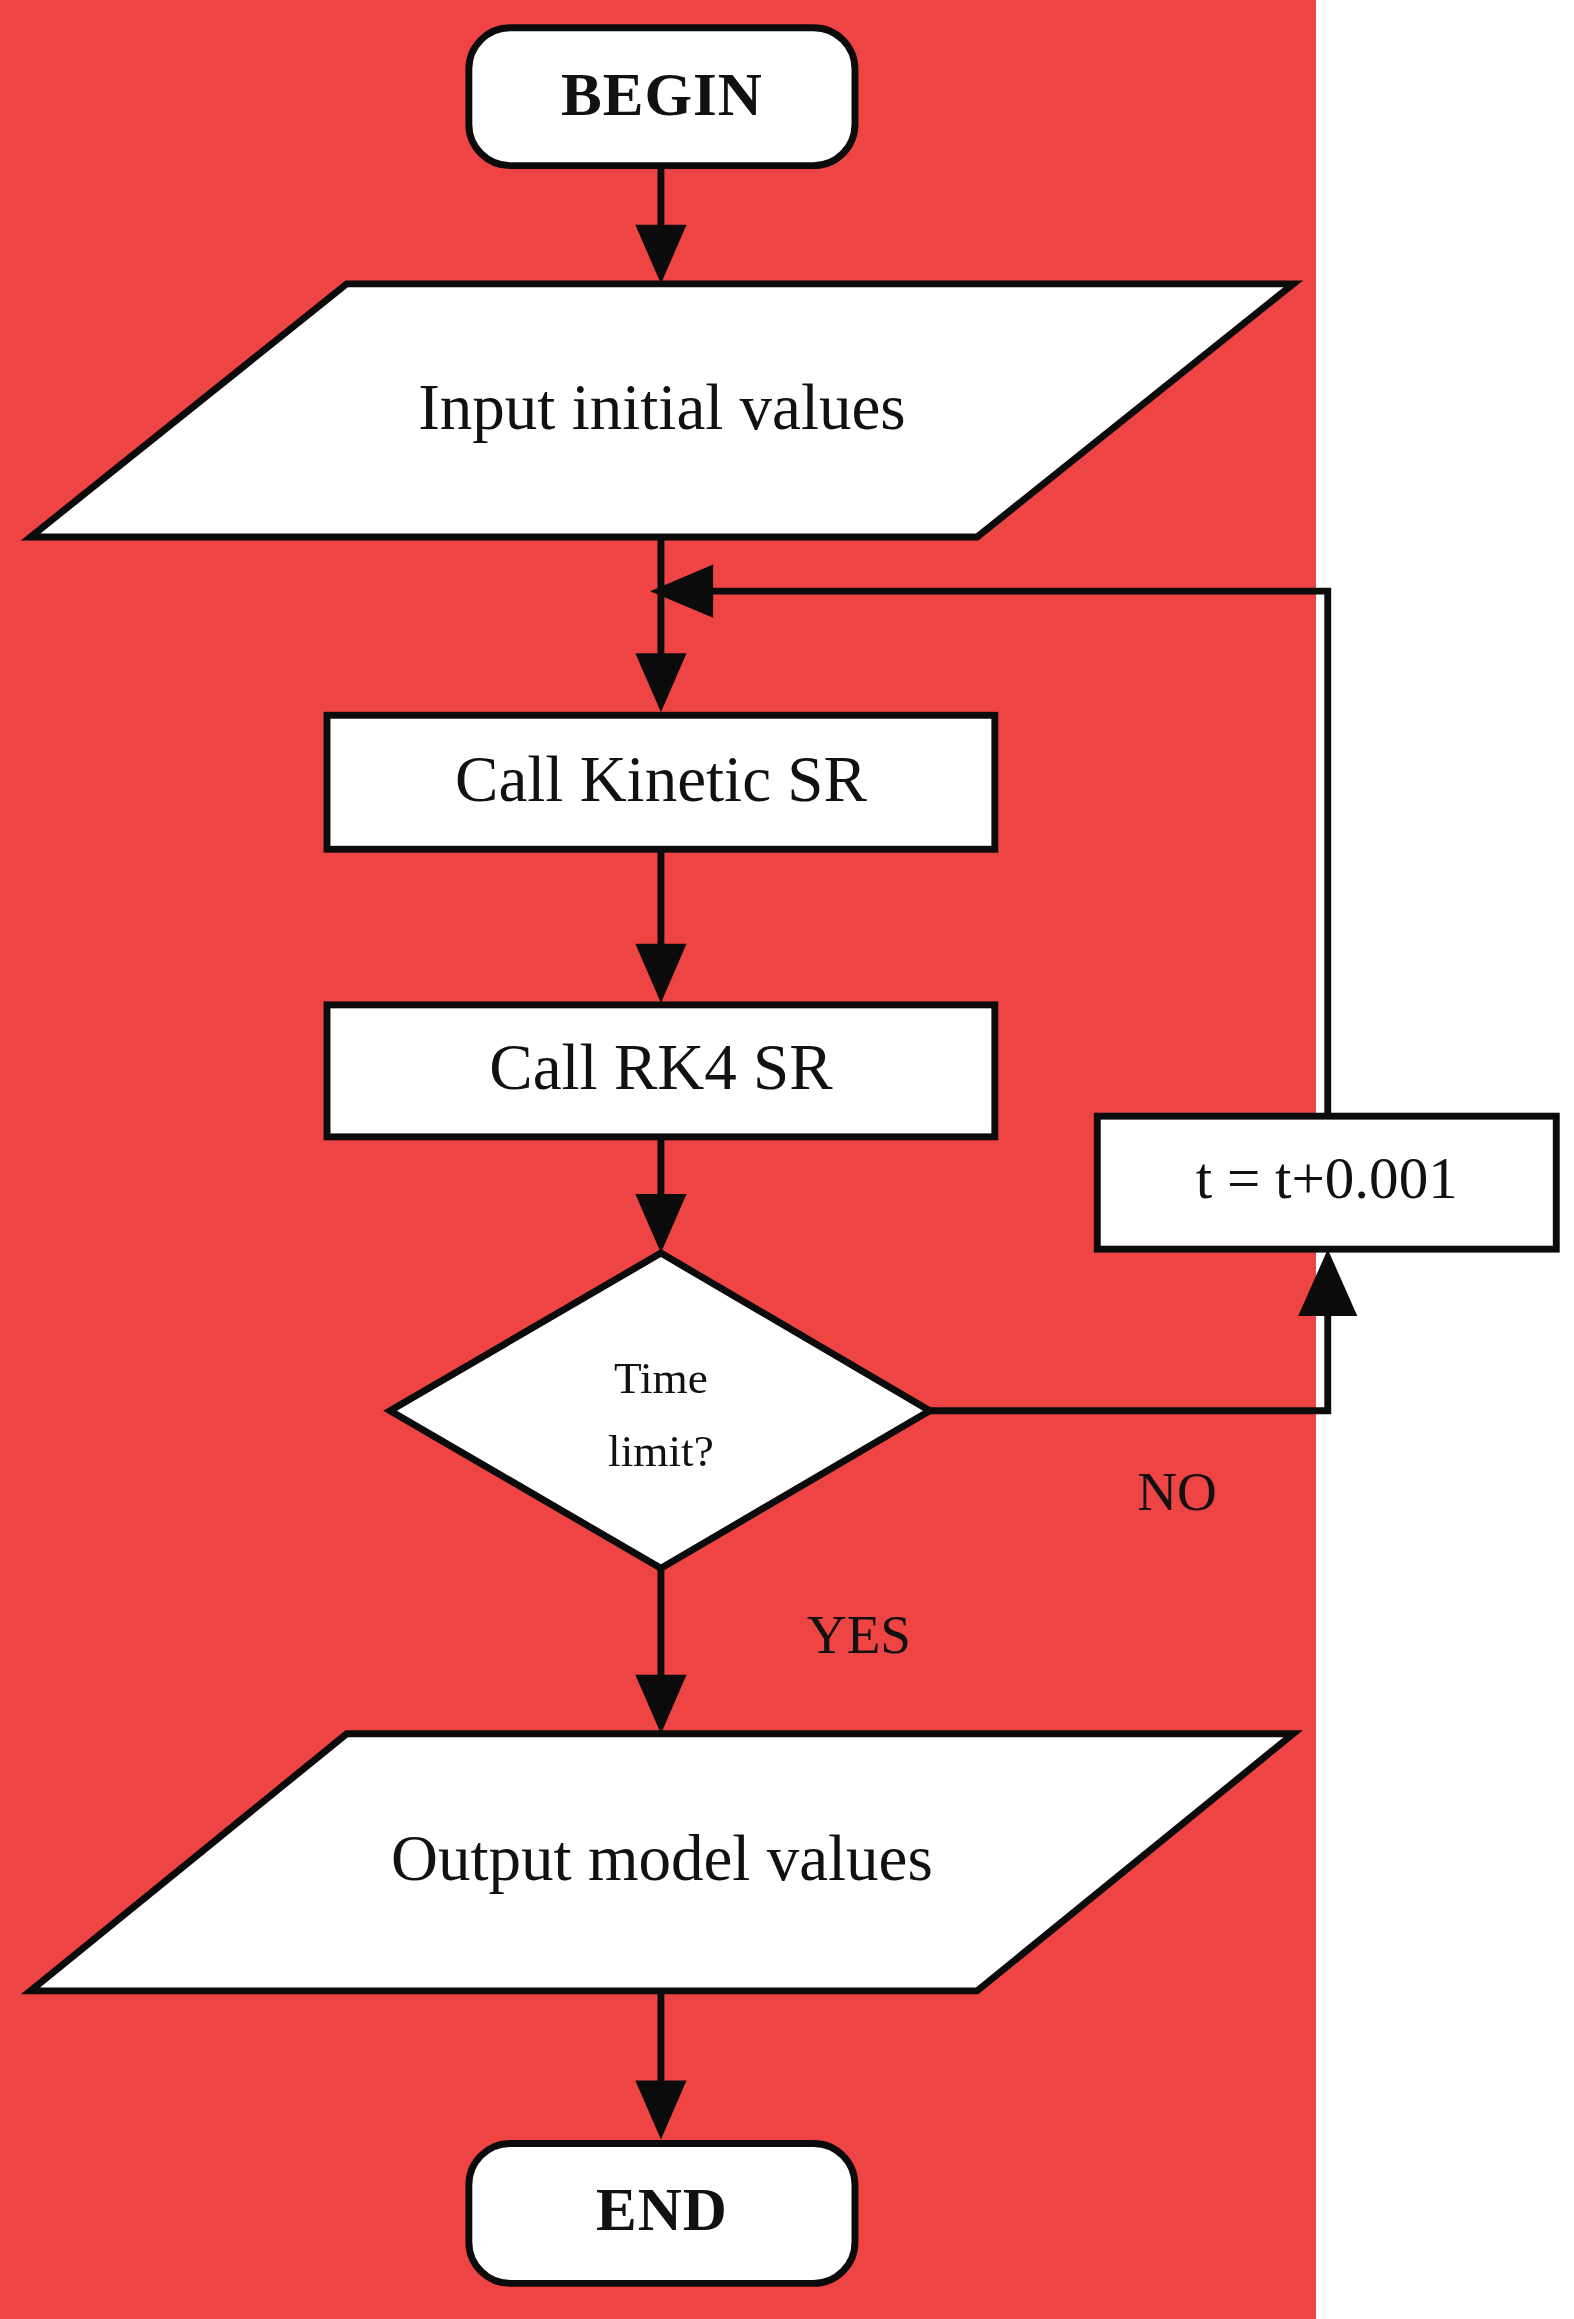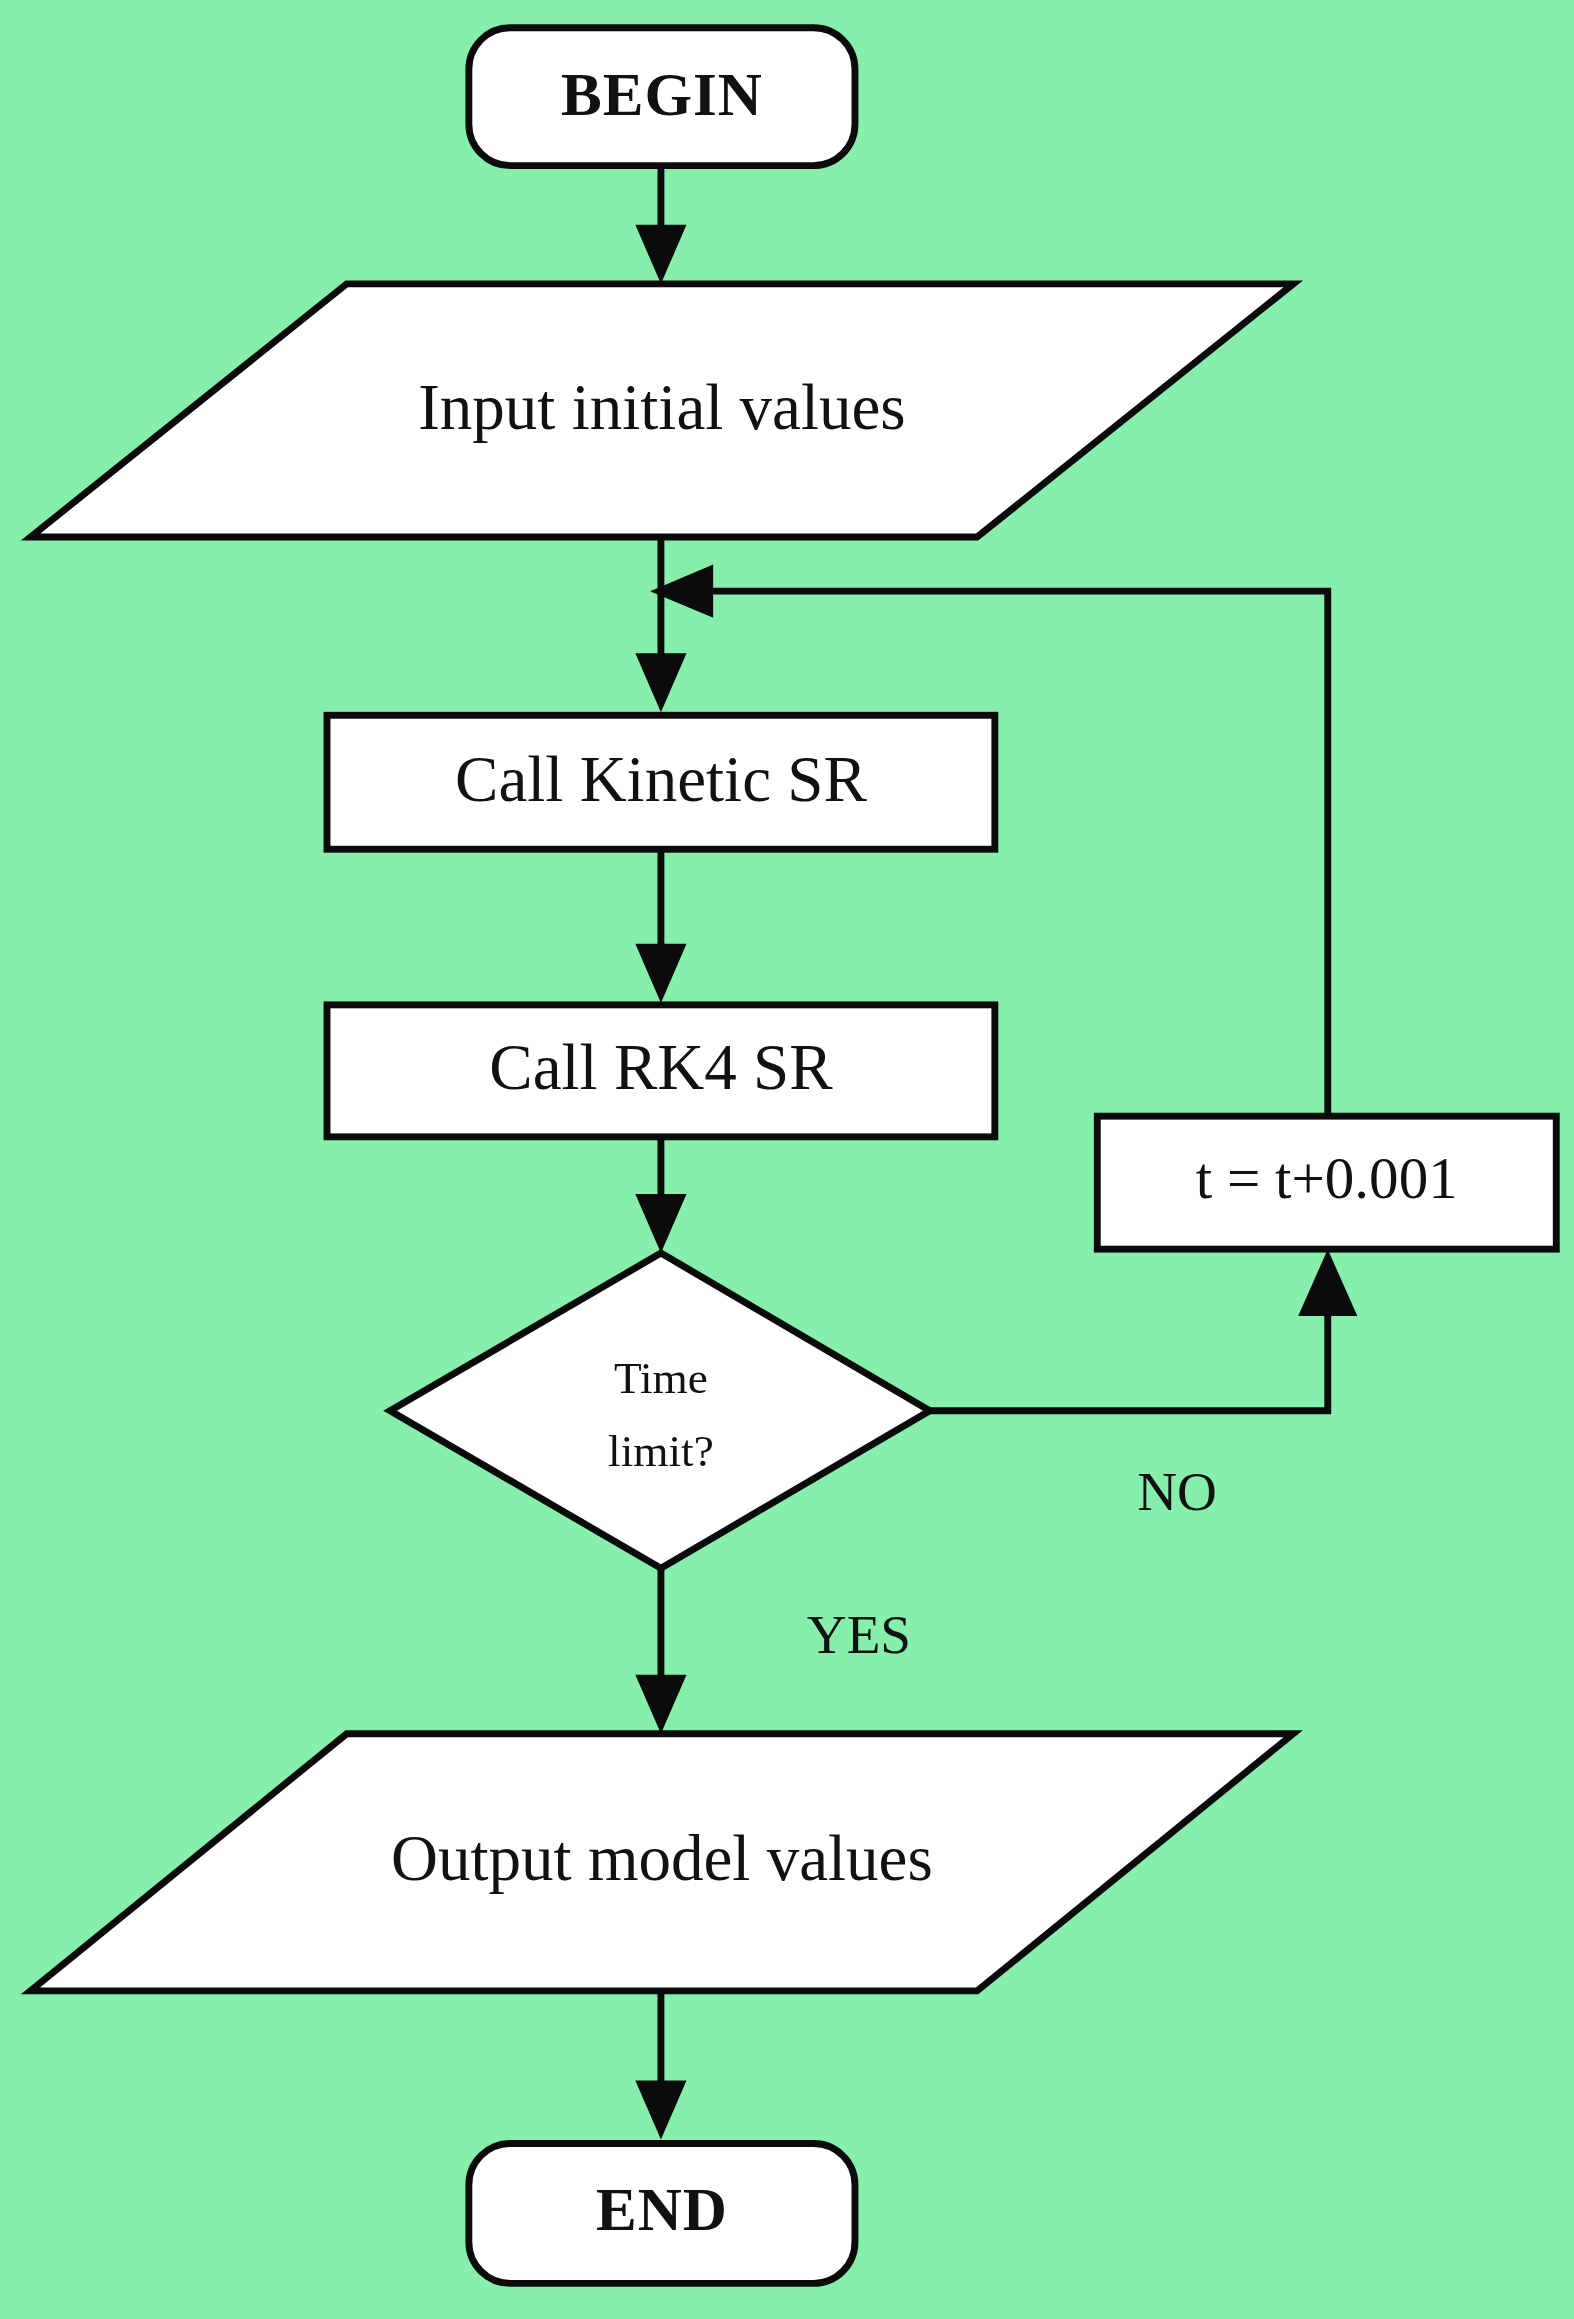--- a/index.html
+++ b/index.html
@@ -8,23 +8,23 @@
     background: #ffffff;
   }
   body {
     width: 1574px;
     height: 2320px;
     font-family: "Liberation Serif", "DejaVu Serif", serif;
     overflow: hidden;
   }
   #flowchart-root {
     position: relative;
-    width: 1574px;
+    width: 1316px;
     height: 2320px;
-    background: #86efac;
+    background: #ef4444;
   }
   svg#flow-svg {
     position: absolute;
     top: 0;
     left: 0;
     width: 1574px;
     height: 2320px;
     display: block;
   }
   .node-shape {

